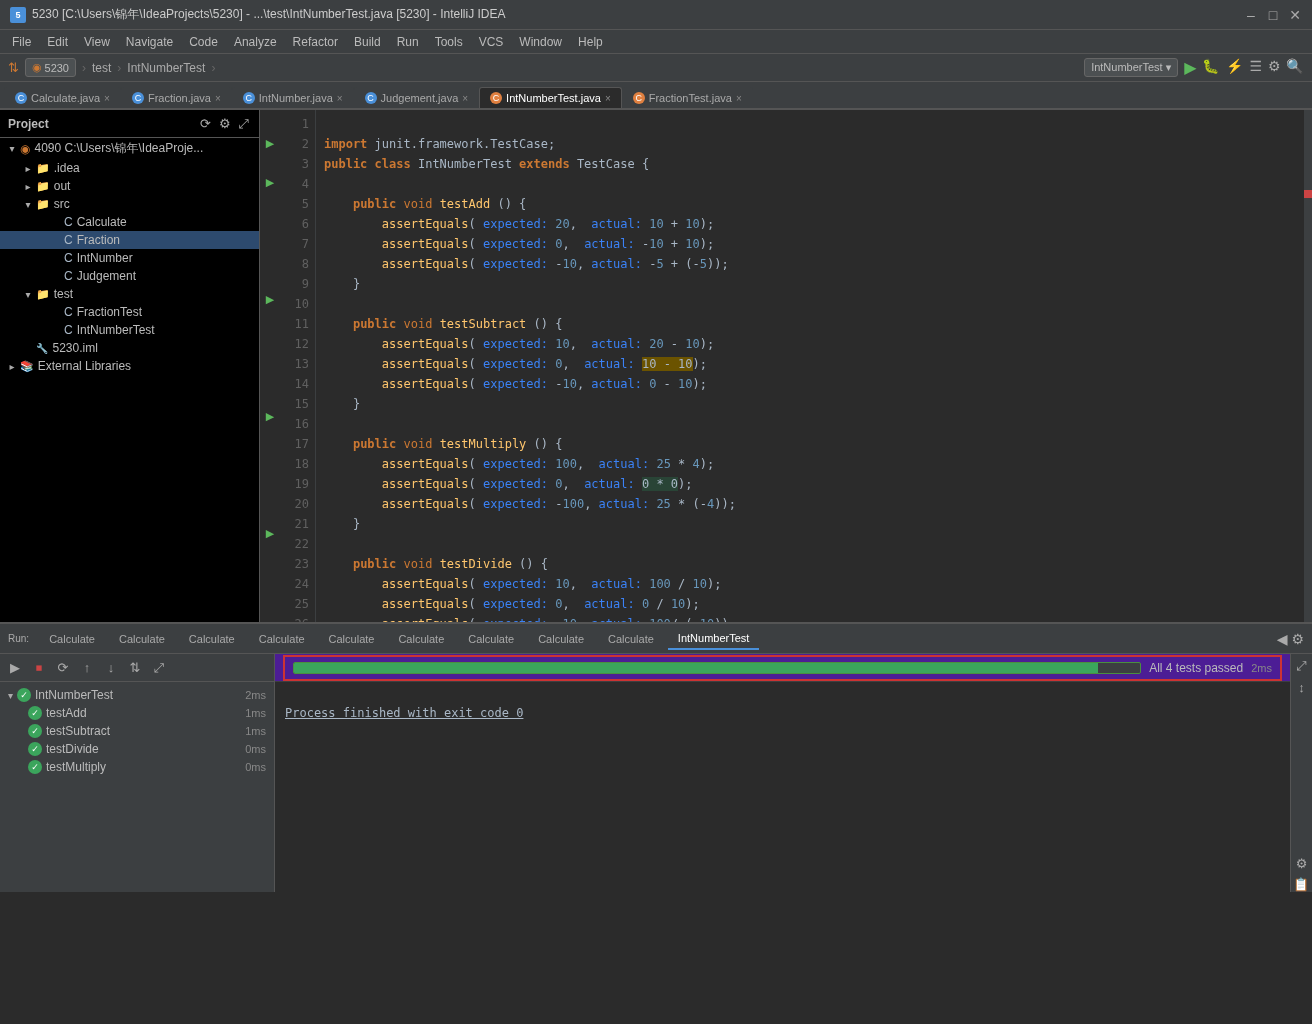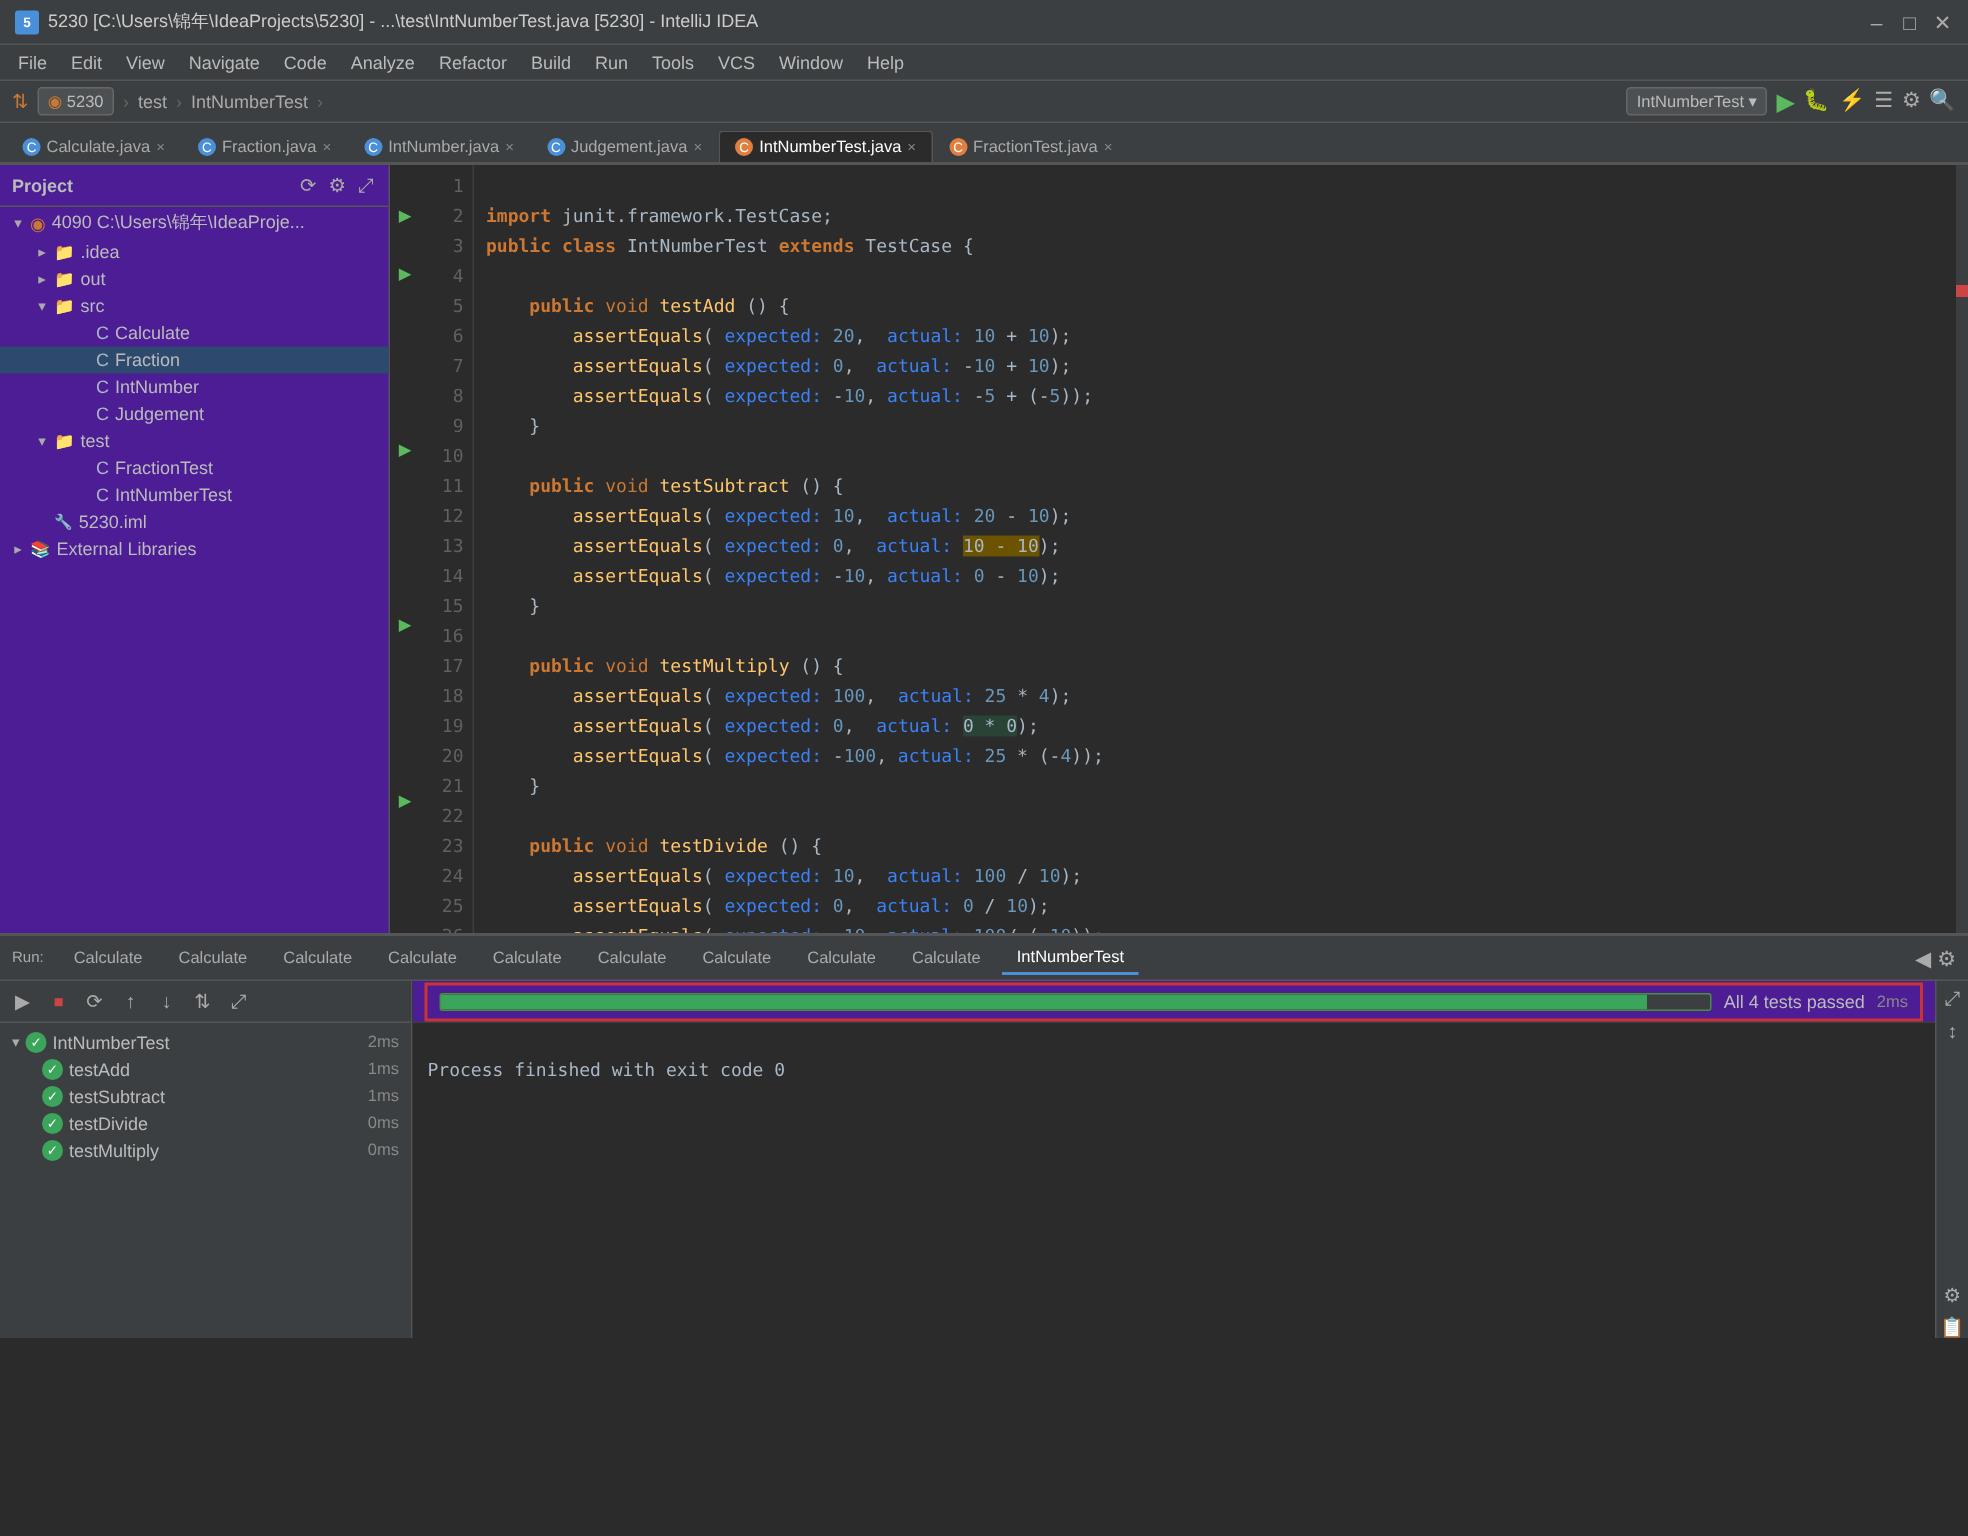--- a/index.html
+++ b/index.html
@@ -28,21 +28,21 @@
     .tabs-bar { height: 28px; background: #3c3f41; display: flex; align-items: flex-end; padding: 0 4px; border-bottom: 2px solid #555; overflow: hidden; }
     .tab { padding: 4px 10px; cursor: pointer; font-size: 11px; color: #aaa; border: 1px solid transparent; border-bottom: none; border-radius: 3px 3px 0 0; display: flex; align-items: center; gap: 4px; white-space: nowrap; }
     .tab.active { background: #2b2b2b; color: #fff; border-color: #555; }
     .tab:not(.active) { background: #3c3f41; }
     .tab .close-x { color: #888; font-size: 10px; cursor: pointer; }
     .tab .c-icon { width: 12px; height: 12px; border-radius: 50%; display: inline-block; font-size: 9px; color: white; text-align: center; line-height: 12px; }
     .tab .c-icon.blue { background: #4a90d9; }
     .tab .c-icon.orange { background: #e08040; }
 
     
-    .sidebar { width: 260px; background: #4c1d95; border-right: 1px solid #555; overflow-y: auto; flex-shrink: 0; }
+    .sidebar { width: 260px; background: #000000; border-right: 1px solid #555; overflow-y: auto; flex-shrink: 0; }
     .sidebar-header { height: 28px; display: flex; align-items: center; padding: 0 8px; border-bottom: 1px solid #555; gap: 6px; }
     .sidebar-header-icons { margin-left: auto; display: flex; gap: 4px; }
     .sidebar-icon-btn { color: #aaa; cursor: pointer; font-size: 13px; padding: 2px; }
 
     .tree-item { display: flex; align-items: center; padding: 2px 0; cursor: pointer; user-select: none; }
     .tree-item.selected { background: #2d4a6e; }
     .tree-arrow { width: 16px; text-align: center; color: #aaa; font-size: 10px; }
     .tree-label { color: #bbb; font-size: 12px; }
 
     
@@ -450,21 +450,21 @@
           <div class="progress-bar-wrap" style="flex:1;">
             <div class="progress-bar-fill"></div>
           </div>
           <span class="run-status-text">All 4 tests passed</span>
           <span style="color:#888; font-size:11px;">2ms</span>
         </div>
       </div>
 
       <div class="run-output">
         <div style="height:16px;"></div>
-        <div style="color:#a9b7c6;">Process finished with exit code 0</div>
+        <div style="color:#a9b7c6;text-decoration:underline;">Process finished with exit code 0</div>
       </div>
     </div>
 
     <div style="width:22px; background:#3c3f41; display:flex; flex-direction:column; align-items:center; padding-top:4px; gap:6px; border-left:1px solid #555;">
       <span style="color:#aaa; font-size:13px; cursor:pointer;">⤢</span>
       <span style="color:#aaa; font-size:13px; cursor:pointer;">↕</span>
       <span style="color:#aaa; font-size:13px; cursor:pointer; margin-top:auto;">⚙</span>
       <span style="color:#aaa; font-size:13px; cursor:pointer;">📋</span>
     </div>
   </div>

